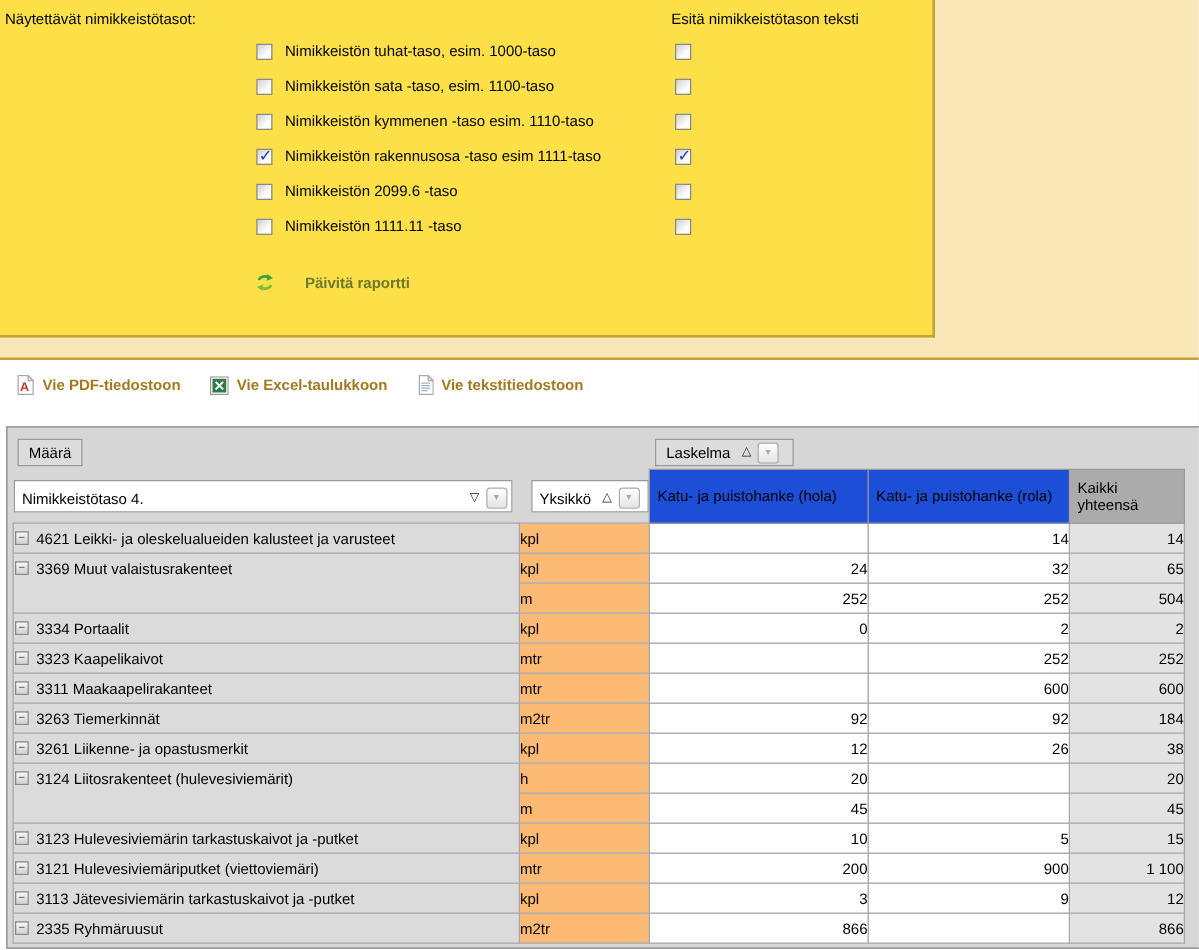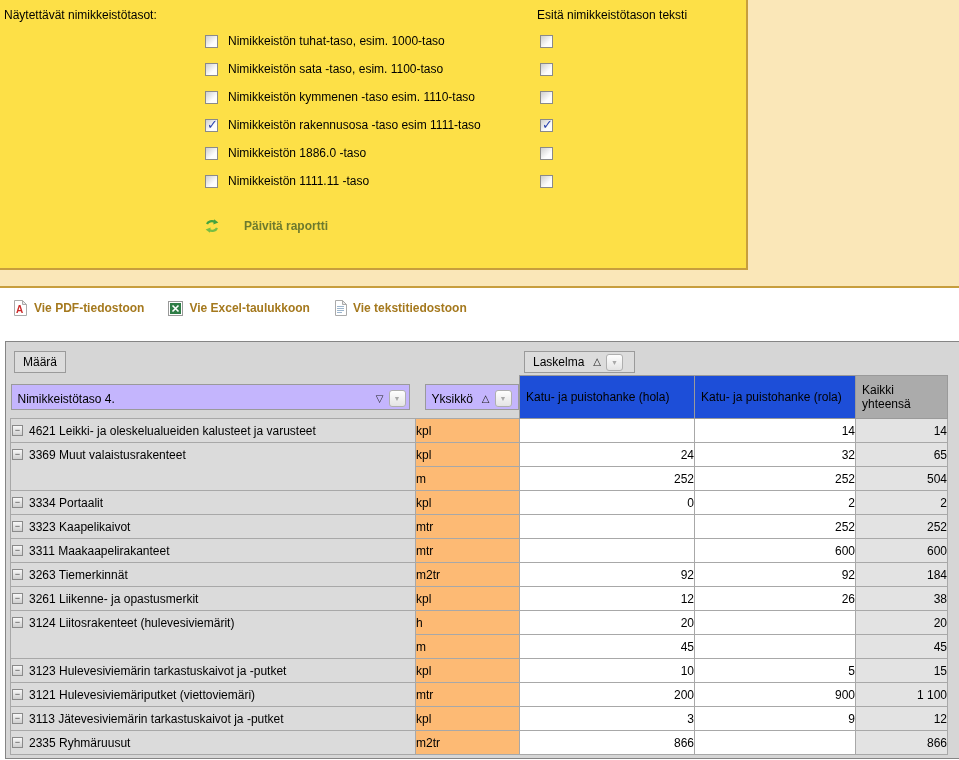--- a/index.html
+++ b/index.html
@@ -40,21 +40,21 @@
   .sort-asc::before{content:"\25B3";}
   .sort-desc::before{content:"\25BD";}
   .dd-btn{width:17px;height:17px;box-sizing:border-box;margin-left:5px;border:1px solid #AFAFAF;border-radius:3px;
     background:linear-gradient(#FEFEFE,#E4E4E4);color:#A9A9A9;font-size:7px;
     display:inline-flex;align-items:center;justify-content:center;cursor:pointer;}
   .dd-btn::before{content:"\25BC";}
   .grid{position:absolute;left:4px;top:33px;border-collapse:collapse;table-layout:fixed;}
   .grid th,.grid td{font-weight:normal;}
   .th-dim{border:none;background:transparent;vertical-align:middle;padding:0;}
   .hdr-box{display:flex;align-items:center;box-sizing:border-box;height:26px;
-    background:#c4b5fd;border:1px solid #9A9A9A;padding:4px 3px 0 6px;cursor:pointer;}
+    background:#ffffff;border:1px solid #9A9A9A;padding:4px 3px 0 6px;cursor:pointer;}
   .hdr-box .spacer{flex:1;}
   .th-col{background:#1d4ed8;border:1px solid #9A9A9A;text-align:left;padding:0 4px 0 6px;
     vertical-align:middle;height:42px;}
   .th-total{background:#ABABAB;}
   .grid tbody td{height:23px;border:1px solid #A8A8A8;padding:0;overflow:hidden;white-space:nowrap;}
   td.name{background:#DBDBDB;vertical-align:top;padding-left:5px;}
   .name-inner{display:flex;align-items:center;gap:6px;height:23px;}
   td.unit{background:#fdba74;padding-left:6px;}
   td.val{background:#fff;text-align:right;padding-right:5px;}
   td.total{background:#E3E3E3;text-align:right;padding-right:5px;}
@@ -85,21 +85,21 @@
           <span class="lvl-label">Nimikkeistön kymmenen -taso esim. 1110-taso</span>
           <span class="cb cb-text"></span>
         </div>
         <div class="lvl-row">
           <span class="cb cb-show checked"></span>
           <span class="lvl-label">Nimikkeistön rakennusosa -taso esim 1111-taso</span>
           <span class="cb cb-text checked"></span>
         </div>
         <div class="lvl-row">
           <span class="cb cb-show"></span>
-          <span class="lvl-label">Nimikkeistön 1886.0 -taso</span>
+          <span class="lvl-label">Nimikkeistön 2099.6 -taso</span>
           <span class="cb cb-text"></span>
         </div>
         <div class="lvl-row">
           <span class="cb cb-show"></span>
           <span class="lvl-label">Nimikkeistön 1111.11 -taso</span>
           <span class="cb cb-text"></span>
         </div>
       </div>
     <div class="refresh-link">
       <span>

